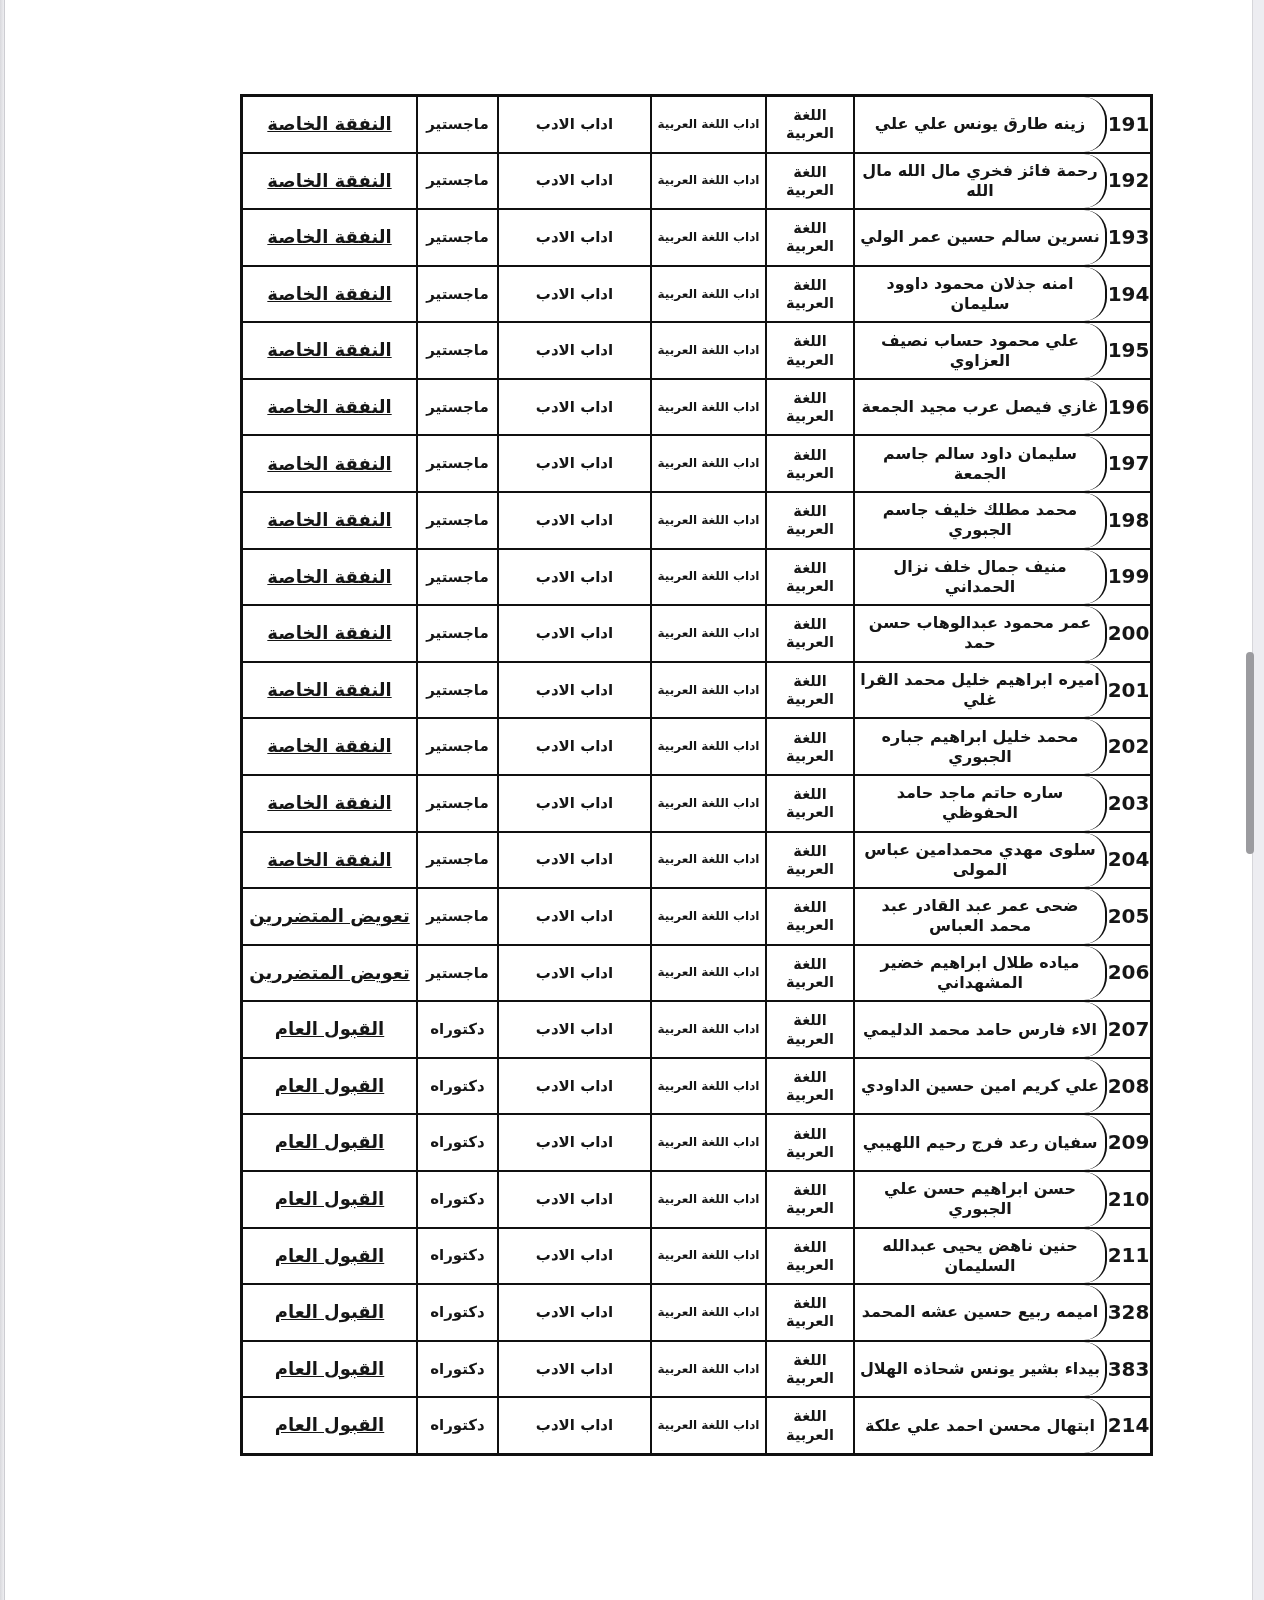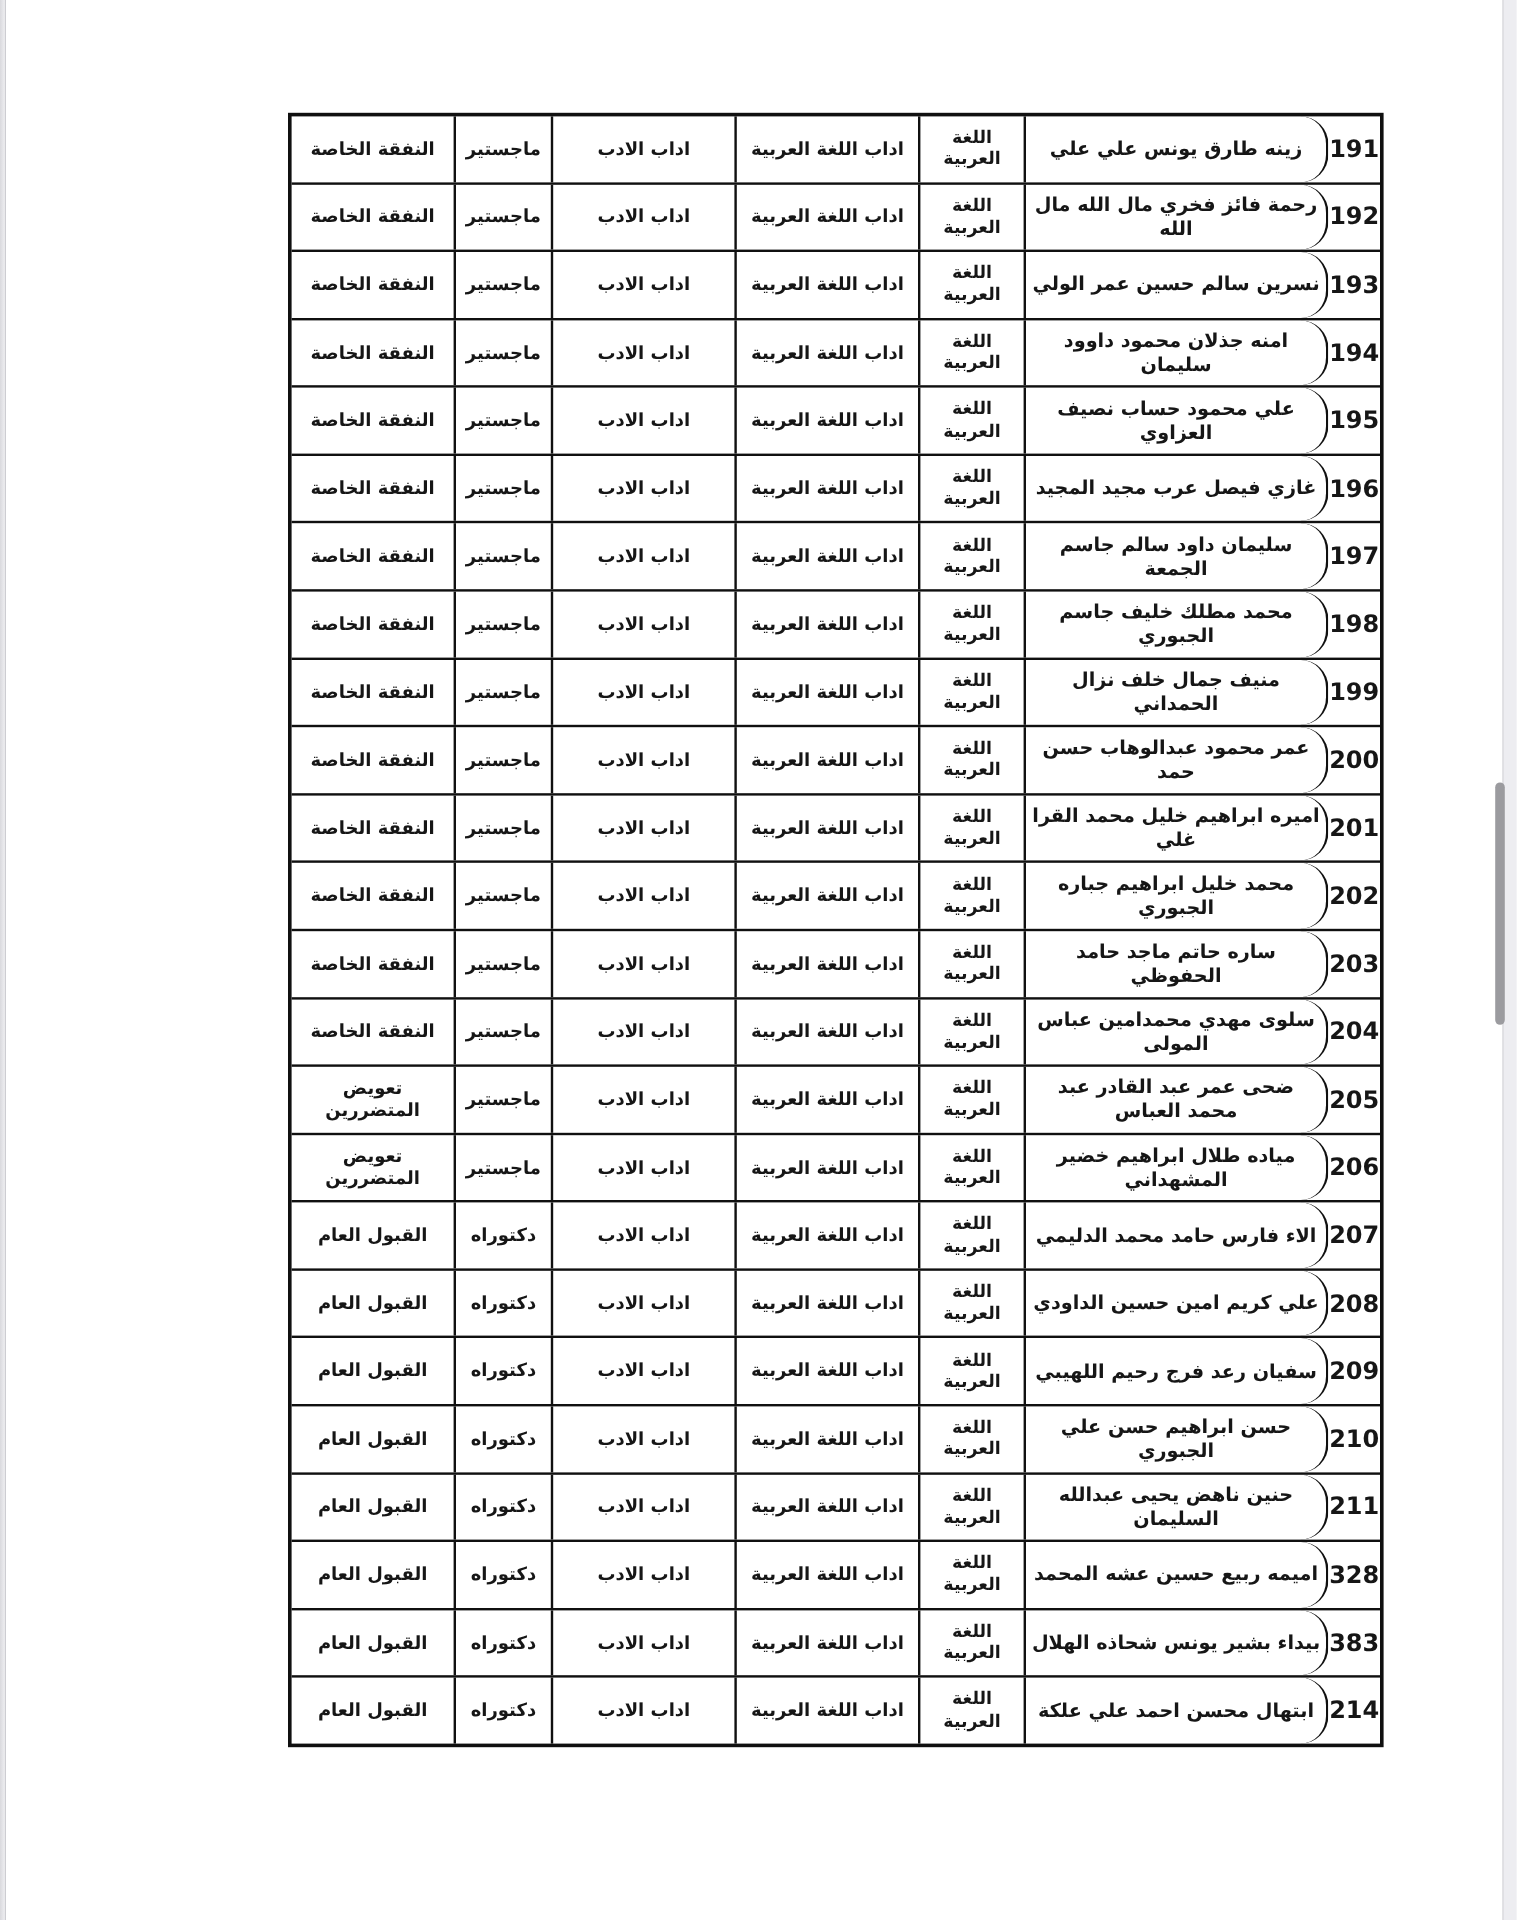--- a/index.html
+++ b/index.html
@@ -77,24 +77,24 @@
     border-right: none;
     border-left: none;
   }
   
   .trow .cell:not(:first-child) {
     border-right: 2px solid #101010;
   }
   .c-no       { width: 43px;  font-size: 20px; direction: ltr; }
   .c-name     { width: 252px; font-size: 16px; border-radius: 23px; }
   .c-lang     { width: 88px;  font-size: 14.5px; }
-  .c-fac      { width: 153px; font-size: 15px; }
+  .c-fac      { width: 115px; font-size: 12px; }
   .c-dep      { width: 153px; font-size: 15px; }
   .c-deg      { width: 81px;  font-size: 15px; }
-  .c-adm      { flex: 1;      font-size: 15px; }
+  .c-adm      { flex: 1;      font-size: 18px; text-decoration: underline; }
 </style>
 </head>
 <body>
 
 <div class="page">
 
   <div class="edge-left"></div>
 
   <div class="admissions-table">
       <div class="trow">
@@ -137,21 +137,21 @@
     <div class="cell c-no">195</div>
     <div class="cell c-name">علي محمود حساب نصيف العزاوي</div>
     <div class="cell c-lang">اللغة العربية</div>
     <div class="cell c-fac">اداب اللغة العربية</div>
     <div class="cell c-dep">اداب الادب</div>
     <div class="cell c-deg">ماجستير</div>
     <div class="cell c-adm">النفقة الخاصة</div>
   </div>
       <div class="trow">
     <div class="cell c-no">196</div>
-    <div class="cell c-name">غازي فيصل عرب مجيد المجيد</div>
+    <div class="cell c-name">غازي فيصل عرب مجيد الجمعة</div>
     <div class="cell c-lang">اللغة العربية</div>
     <div class="cell c-fac">اداب اللغة العربية</div>
     <div class="cell c-dep">اداب الادب</div>
     <div class="cell c-deg">ماجستير</div>
     <div class="cell c-adm">النفقة الخاصة</div>
   </div>
       <div class="trow">
     <div class="cell c-no">197</div>
     <div class="cell c-name">سليمان داود سالم جاسم الجمعة</div>
     <div class="cell c-lang">اللغة العربية</div>

